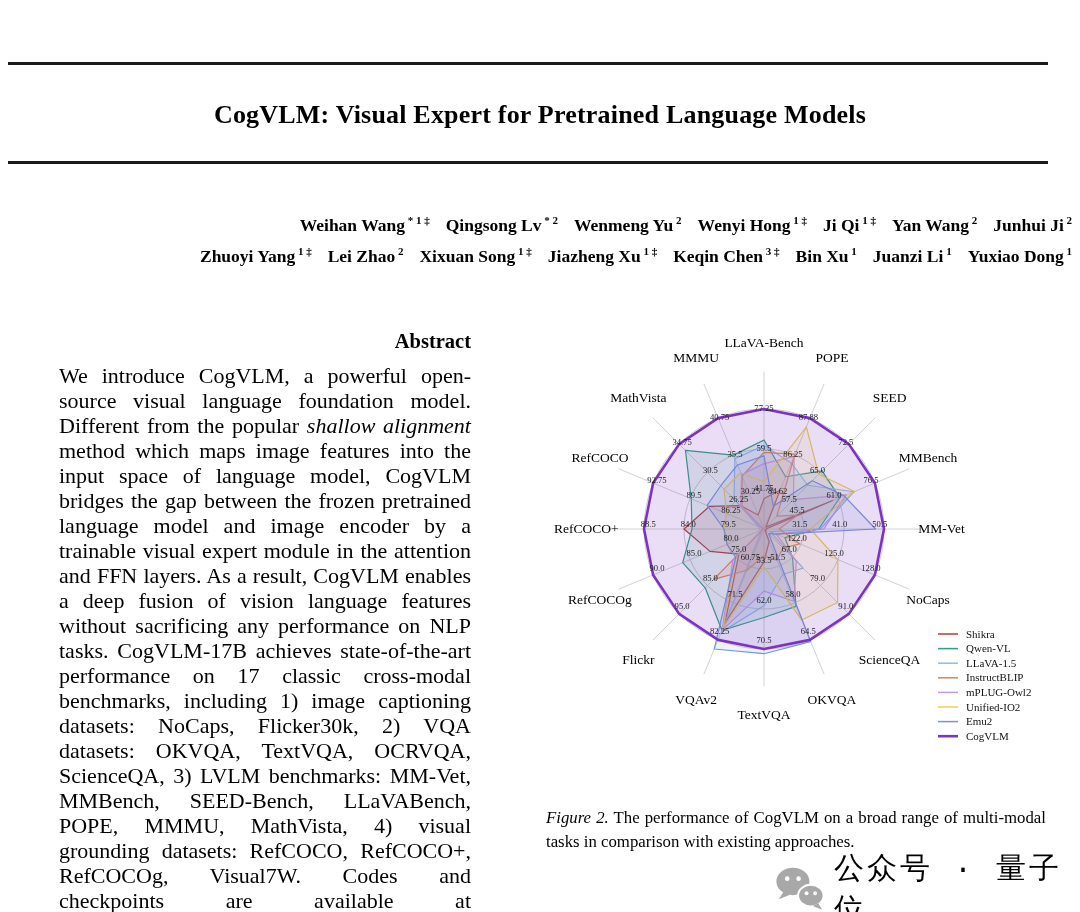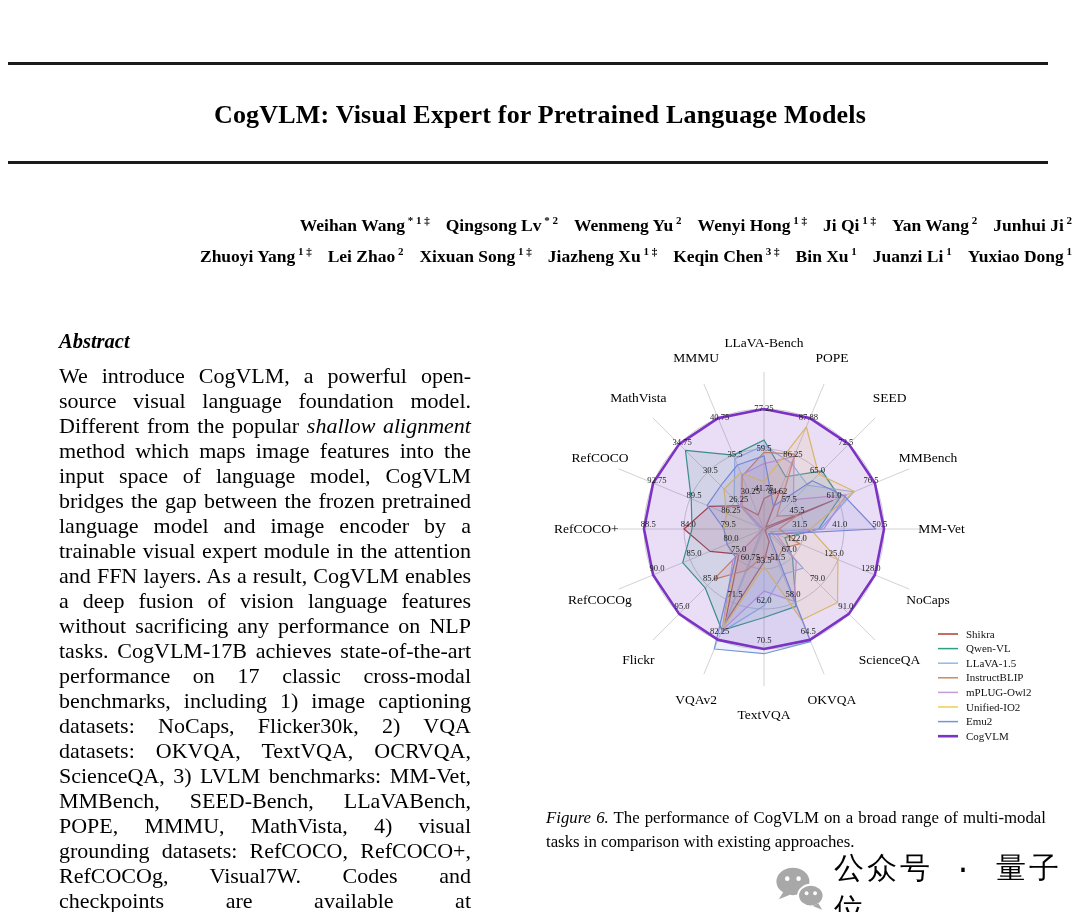--- a/index.html
+++ b/index.html
@@ -8,21 +8,21 @@
   .rule{position:absolute;left:8px;width:1040px;background:#1b1b1b;}
   .rule-top{top:62px;height:3px;}
   .rule-mid{top:161px;height:2.5px;}
   .paper-title{position:absolute;top:100px;left:0;width:100%;text-align:center;
         font-size:26px;font-weight:bold;letter-spacing:.2px;}
   .authors{position:absolute;top:207px;left:0;width:100%;text-align:right;
         font-weight:bold;font-size:17.5px;line-height:26.5px;}
   .author{margin:0 8px;white-space:nowrap;}
   .author sup{font-size:11px;font-weight:bold;}
   .abstract{position:absolute;left:59px;top:330px;width:412px;}
-  .abstract-heading{text-align:left;font-size:20.5px;font-weight:bold;margin:0 0 10px 0;font-style:italic;}
+  .abstract-heading{text-align:right;font-size:20.5px;font-weight:bold;margin:0 0 10px 0;}
   .abstract-body{margin:0;font-size:22px;line-height:25px;text-align:justify;}
   .abstract-body .it{font-style:italic;}
   .radar-wrap{position:absolute;left:540px;top:328px;width:540px;height:470px;}
   .fig-caption{position:absolute;left:546px;top:806px;width:500px;
         font-size:16.8px;line-height:24px;text-align:justify;}
   .fig-caption .fig-label{font-style:italic;}
   .watermark{position:absolute;left:775px;top:848px;display:flex;align-items:center;gap:8px;}
   .wm-text{font-family:Liberation Mono, monospace;font-size:30px;letter-spacing:3px;color:#000000;}
   
   .tick-label{font-family:"Liberation Serif",serif;font-size:8.6px;fill:#1d1d1d;}
@@ -155,21 +155,21 @@
         <text x="426" y="367.9" class="legend-label">mPLUG-Owl2</text>
         <line x1="398" y1="379" x2="418" y2="379" stroke="#eccf52" stroke-width="1.5"></line>
         <text x="426" y="382.5" class="legend-label">Unified-IO2</text>
         <line x1="398" y1="393.6" x2="418" y2="393.6" stroke="#7396d8" stroke-width="1.5"></line>
         <text x="426" y="397.1" class="legend-label">Emu2</text>
         <line x1="398" y1="408.2" x2="418" y2="408.2" stroke="#7c32c4" stroke-width="2.6"></line>
         <text x="426" y="411.7" class="legend-label">CogVLM</text>
       </svg>
   </div>
 
-  <div class="fig-caption"><span class="fig-label">Figure 6.</span><span> The performance of CogVLM on a broad range of multi-modal tasks in comparison with existing approaches.</span></div>
+  <div class="fig-caption"><span class="fig-label">Figure 2.</span><span> The performance of CogVLM on a broad range of multi-modal tasks in comparison with existing approaches.</span></div>
 
   <div class="watermark">
     <svg width="54" height="50" viewBox="0 0 54 50">
       <ellipse cx="19" cy="17" rx="17.5" ry="14.5" fill="#a8a8a8"></ellipse>
       <polygon points="9,28 4,36 16,31" fill="#a8a8a8"></polygon>
       <circle cx="13" cy="14" r="2.4" fill="#ffffff"></circle>
       <circle cx="25" cy="14" r="2.4" fill="#ffffff"></circle>
       <ellipse cx="38" cy="32" rx="13.5" ry="11.5" fill="#a8a8a8" stroke="#ffffff" stroke-width="2"></ellipse>
       <polygon points="46,40 50,47 40,43" fill="#a8a8a8"></polygon>
       <circle cx="33.5" cy="29.5" r="2" fill="#ffffff"></circle>

